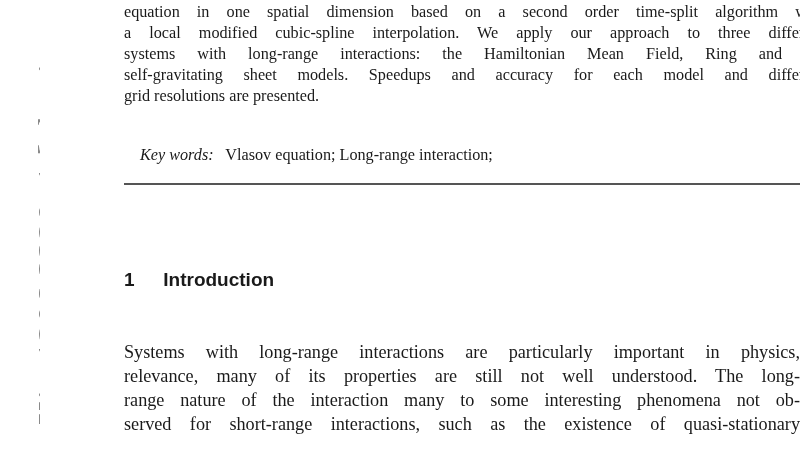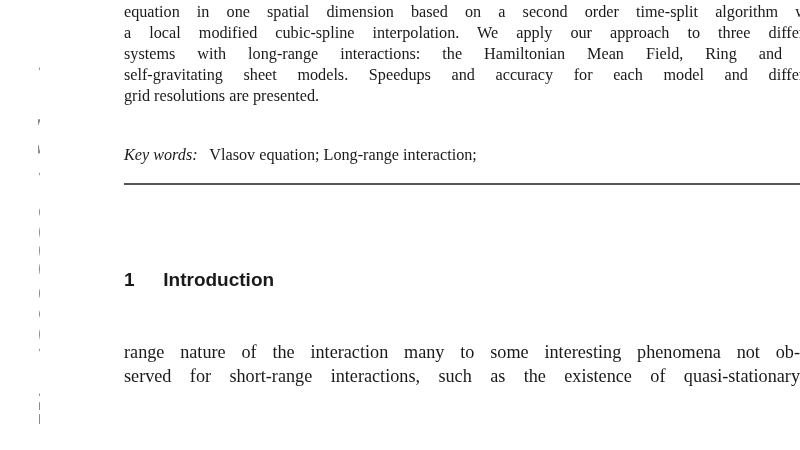--- a/index.html
+++ b/index.html
@@ -67,20 +67,21 @@
       left: 0;
       top: 145px;
       font-family: "Liberation Serif", serif;
       font-size: 16.2px;
       line-height: 21px;
       white-space: nowrap;
     }
     .keywords-label {
       font-style: italic;
       margin-right: 8px;
+      margin-left: 16px;
     }
     .rule {
       position: absolute;
       left: 0;
       top: 183px;
       width: 700px;
       height: 2px;
       background: #555555;
     }
     .section-heading {
@@ -138,17 +139,19 @@
   </div>
 
   <div class="rule"></div>
 
   <div class="section-heading">
     <span class="section-number">1</span>
     <span class="section-title">Introduction</span>
   </div>
 
   <div class="body-text">
+    <span class="body-line">Systems with long-range interactions are particularly important in physics,</span>
+    <span class="body-line">relevance, many of its properties are still not well understood. The long-</span>
     <span class="body-line">range nature of the interaction many to some interesting phenomena not ob-</span>
     <span class="body-line">served for short-range interactions, such as the existence of quasi-stationary</span>
   </div>
 
 </div>
 
 </body></html>

